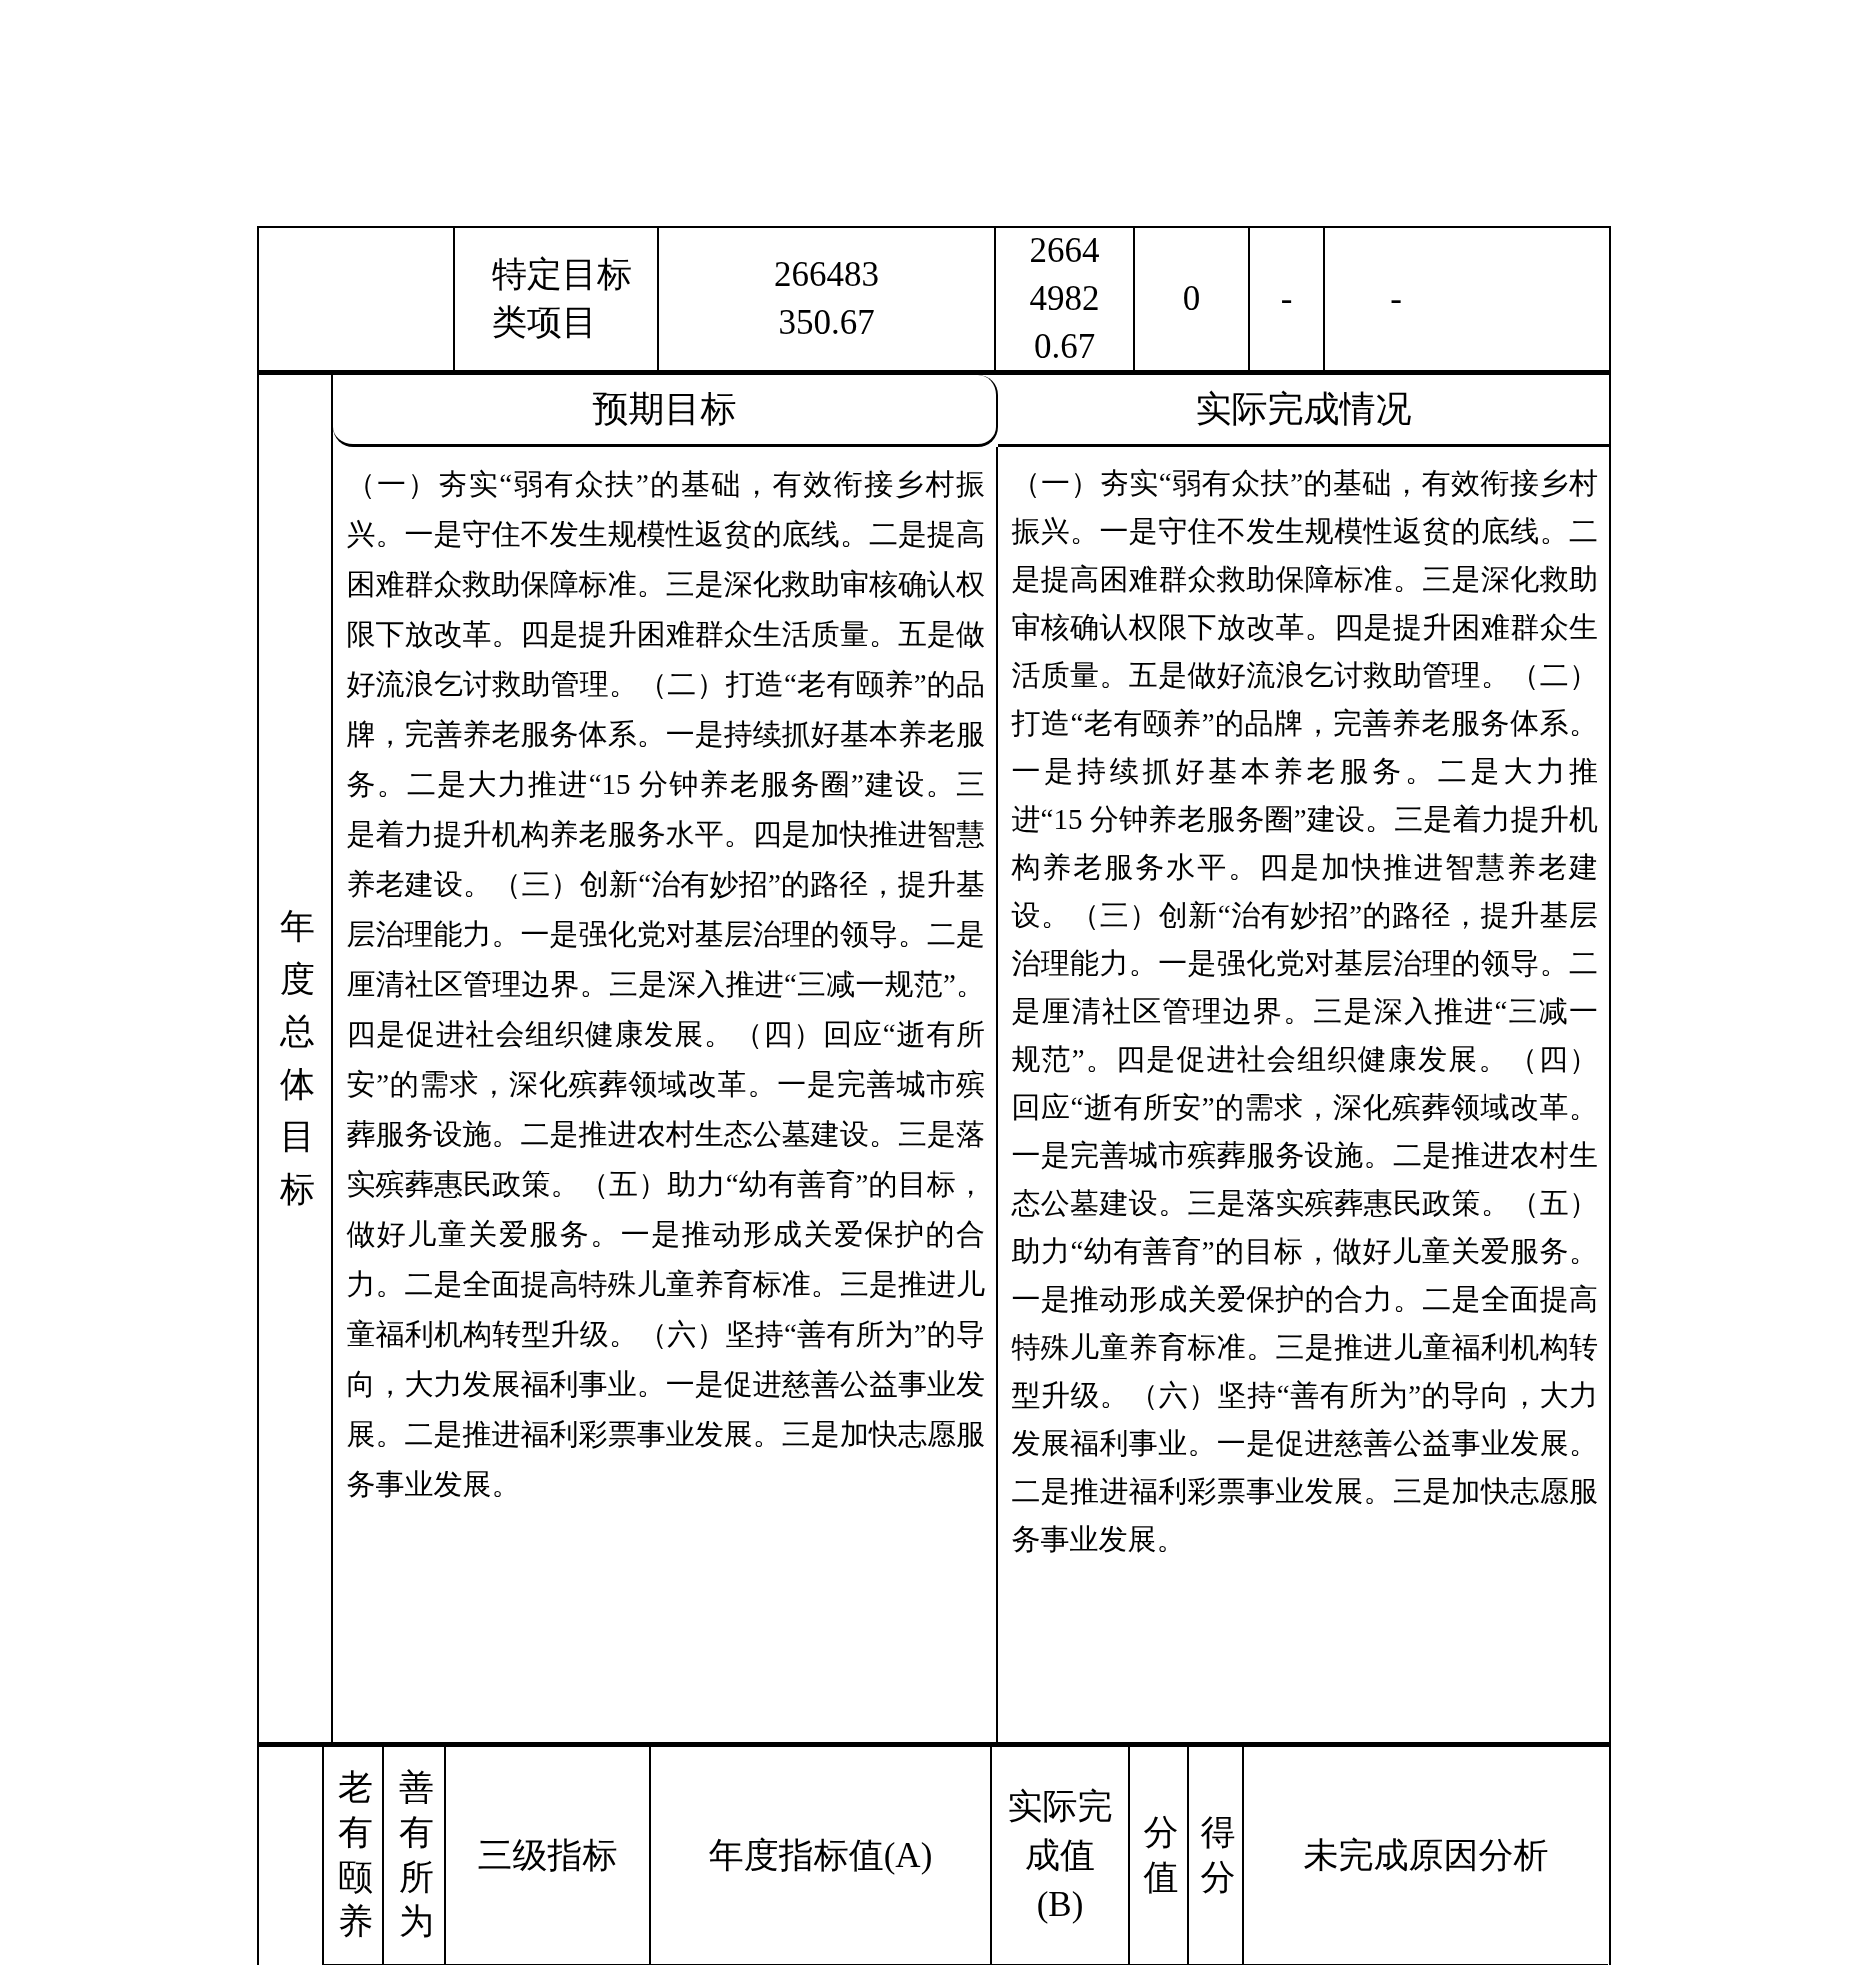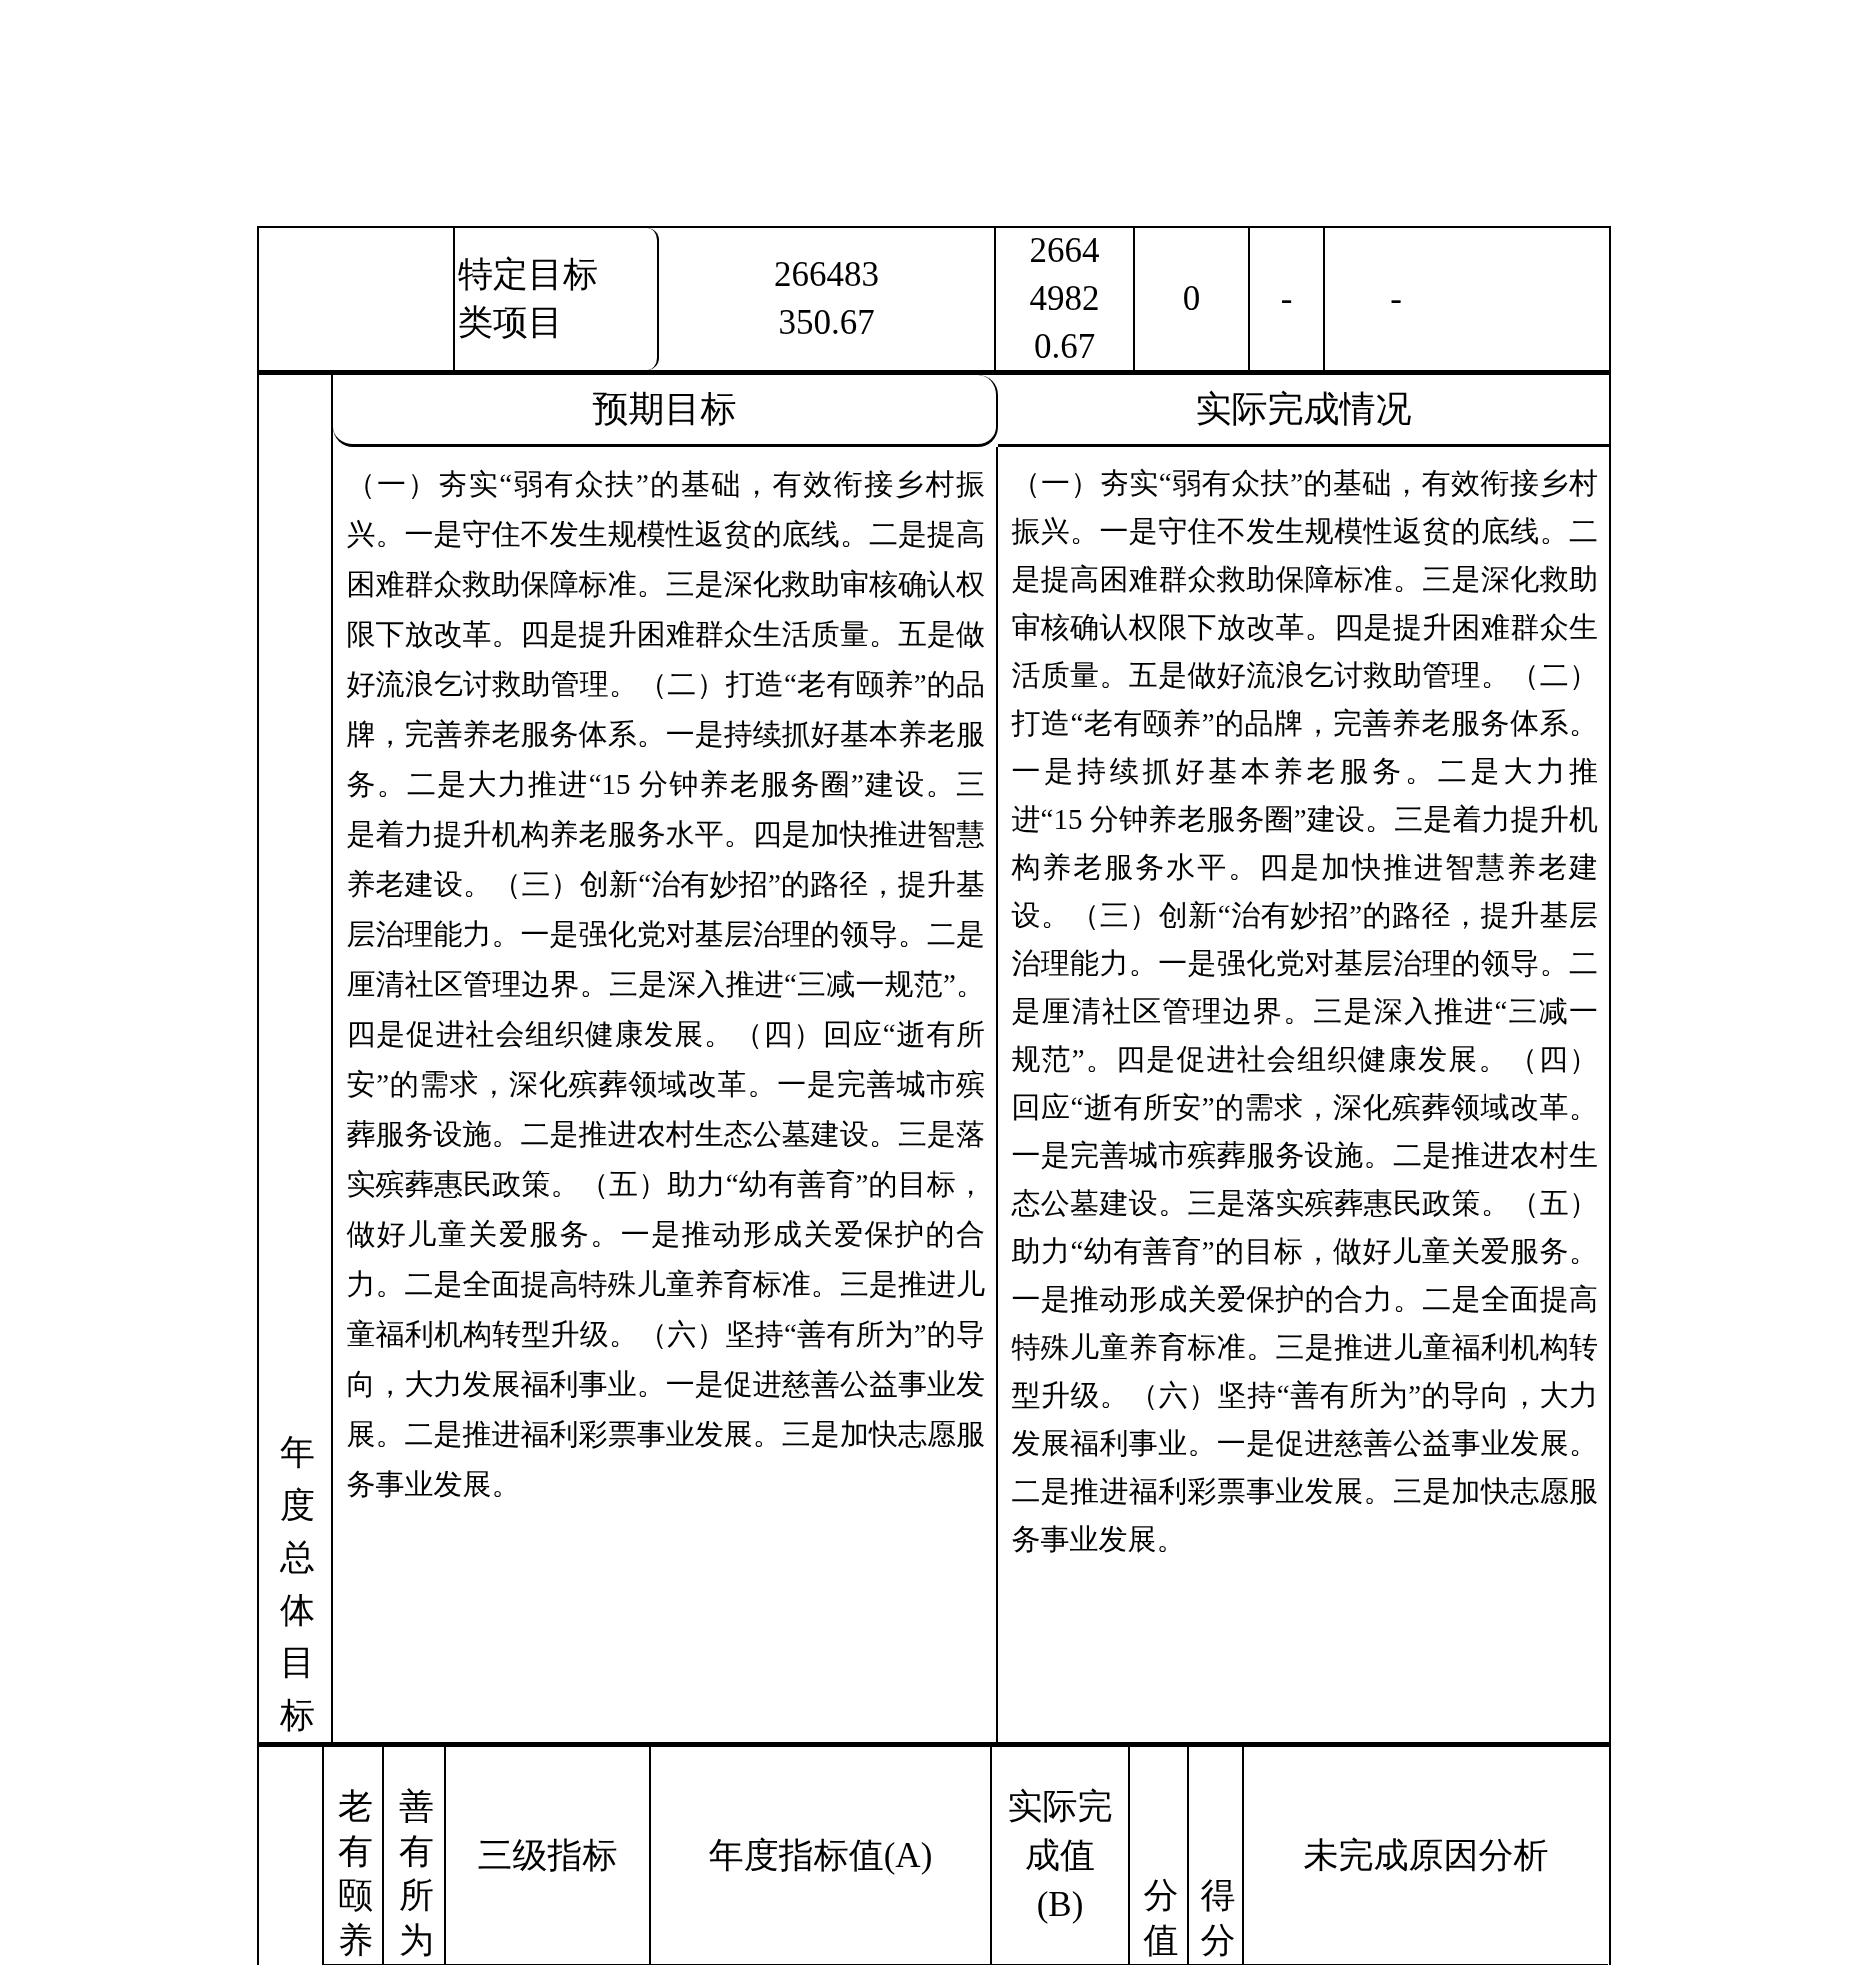--- a/index.html
+++ b/index.html
@@ -7,29 +7,29 @@
         font-family:"Liberation Serif","DejaVu Serif",serif;color:#000;overflow:hidden;}
   .doc-table{position:absolute;left:257px;top:226px;width:1354px;height:2209px;
         box-sizing:border-box;border:2.4px solid #000;border-bottom-width:6.3px;background:#fff;}
   
   .cell{box-sizing:border-box;overflow:hidden;font-size:35px;}
   .br{border-right:2px solid #000;}
   .center{display:flex;align-items:center;justify-content:center;text-align:center;}
   .left{display:flex;align-items:center;justify-content:flex-start;}
   .pre{white-space:pre-line;}
   
-  .v{display:flex;align-items:flex-end;justify-content:center;}
+  .v{display:flex;align-items:center;justify-content:center;}
   .v>span{display:block;width:0.86em;line-break:anywhere;word-break:break-all;
           text-align:center;line-height:1.28;white-space:normal;}
   .v.tall>span{line-height:1.5;}
   
   .s1{display:grid;grid-template-columns:196px 204px 337px 139px 115px 75px 142px 141px;
       grid-template-rows:142px;border-bottom:5.5px solid #000;}
   .s1 .pre{line-height:48px;}
-  .s1 .lab{padding-left:3px;border-radius:12px;}
+  .s1 .lab{padding-left:37px;}
   
   .s2{display:grid;grid-template-columns:74px 665px 611px;grid-template-rows:72px 1295px;
       border-bottom:5.5px solid #000;}
   .s2-label{grid-column:1;grid-row:1/3;border-right:2px solid #000;}
   .s2-h{border-bottom:3.1px solid #000;font-size:36px;}
   .para{box-sizing:border-box;padding:11.8px 11px 0 13.4px;text-align:justify;
         font-size:29px;line-height:50px;overflow:hidden;}
   .para.r{line-height:48px;}
   
   .s3{display:grid;grid-template-columns:65px 60px 62px 205px 341px 138px 59px 55px 364px;

